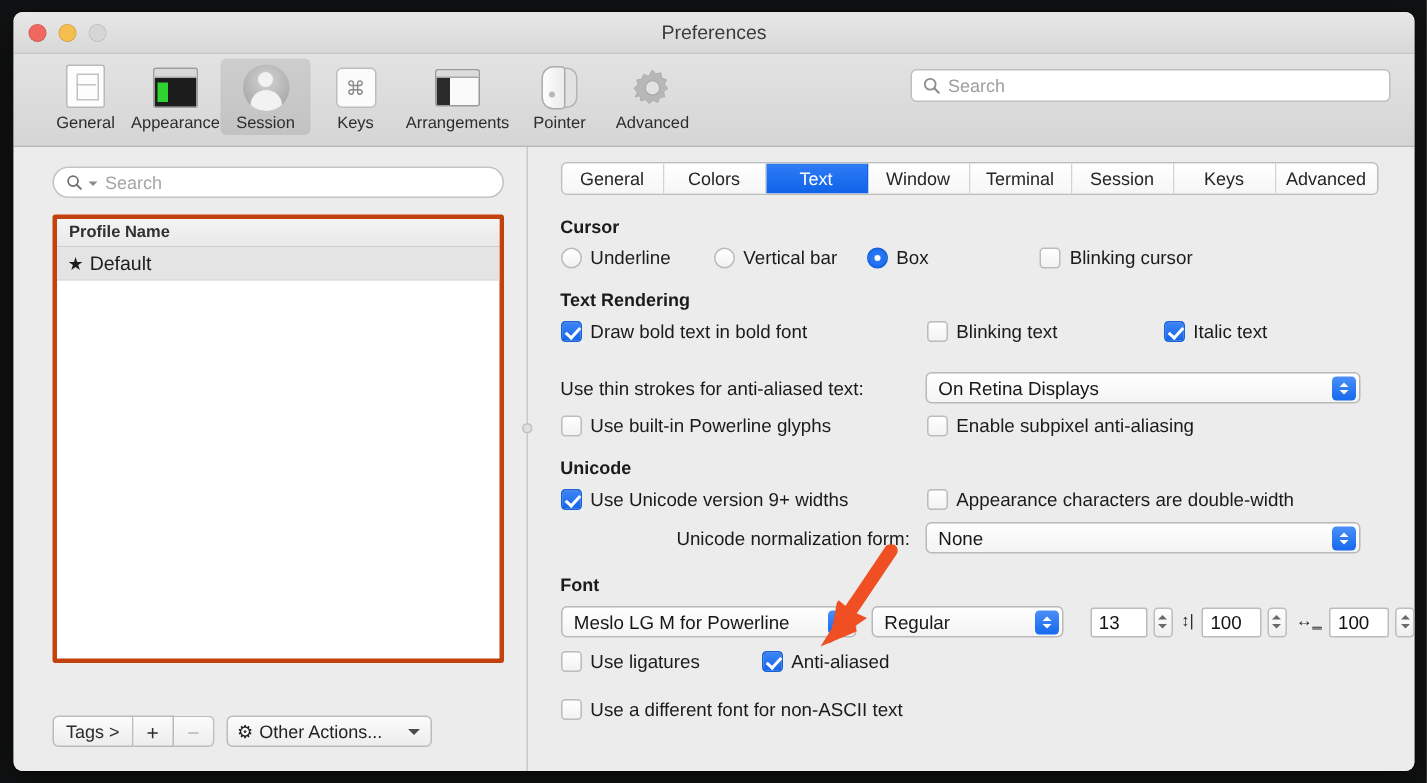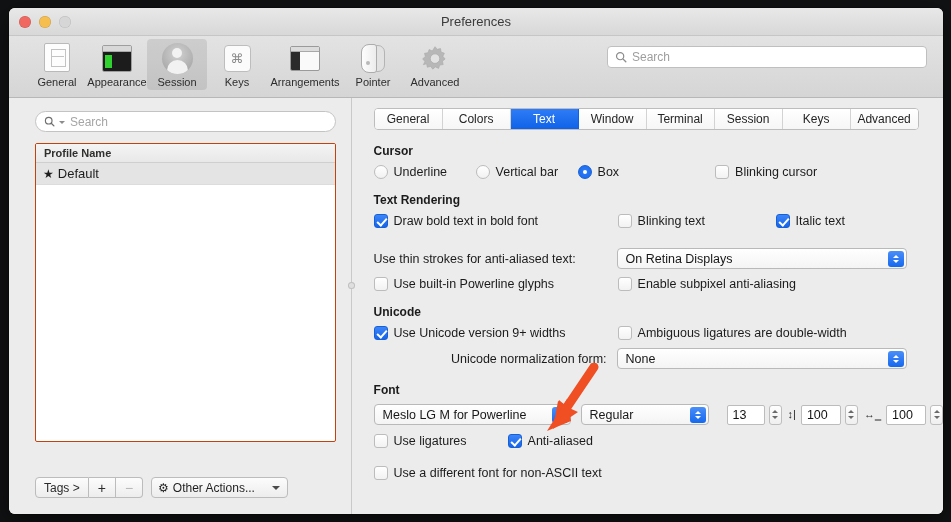--- a/index.html
+++ b/index.html
@@ -197,21 +197,21 @@
     border-left: 3px solid transparent; border-right: 3px solid transparent;
     border-top: 3px solid #8c8c8c;
     margin: 2px 5px 0 1px;
   }
   .lsearch .ph { font-size: 12px; color: #a5a5a5; }
 
   .ltable {
     margin: 11px 16px 0 26px;
     height: 299px;
     background: #fff;
-    border: 1px solid #c2410c;
+    border: 3px solid #c2410c;
     border-radius: 2px;
     overflow: hidden;
   }
   .lt-head {
     height: 19px;
     background: linear-gradient(to bottom,#f4f4f4,#e8e8e8);
     border-bottom: 1px solid #cfcfcf;
     display: flex; align-items: center;
     padding-left: 8px;
     font-size: 11px; color: #30302f; font-weight: 600;
@@ -571,21 +571,21 @@
             <span class="lbl">Underline</span>
           </div>
           <div class="row" style="width:102px">
             <span class="radio"></span>
             <span class="lbl">Vertical bar</span>
           </div>
           <div class="row">
             <span class="radio on"></span>
             <span class="lbl">Box</span>
           </div>
-          <div class="row" style="margin-left:96px">
+          <div class="row" style="margin-left:74px">
             <span class="cb"></span>
             <span class="lbl">Blinking cursor</span>
           </div>
         </div>
 
         <div class="sec">Text Rendering</div>
 
         <div class="row">
           <div class="row" style="width:244px">
             <span class="cb on"></span>
@@ -625,21 +625,21 @@
 
         <div class="sec">Unicode</div>
 
         <div class="row">
           <div class="row" style="width:244px">
             <span class="cb on"></span>
             <span class="lbl">Use Unicode version 9+ widths</span>
           </div>
           <div class="row">
             <span class="cb"></span>
-            <span class="lbl">Ambiguous ligatures are double-width</span>
+            <span class="lbl">Appearance characters are double-width</span>
           </div>
         </div>
 
         <div class="row" style="margin-top:8px">
           <span class="lbl" style="width:243px; text-align:right; padding-right:10px">Unicode normalization form:</span>
           <div class="popup" style="width:290px">
             <span>None</span>
             <span class="chev">
                 <i class="up"></i>
                 <i class="down"></i>

